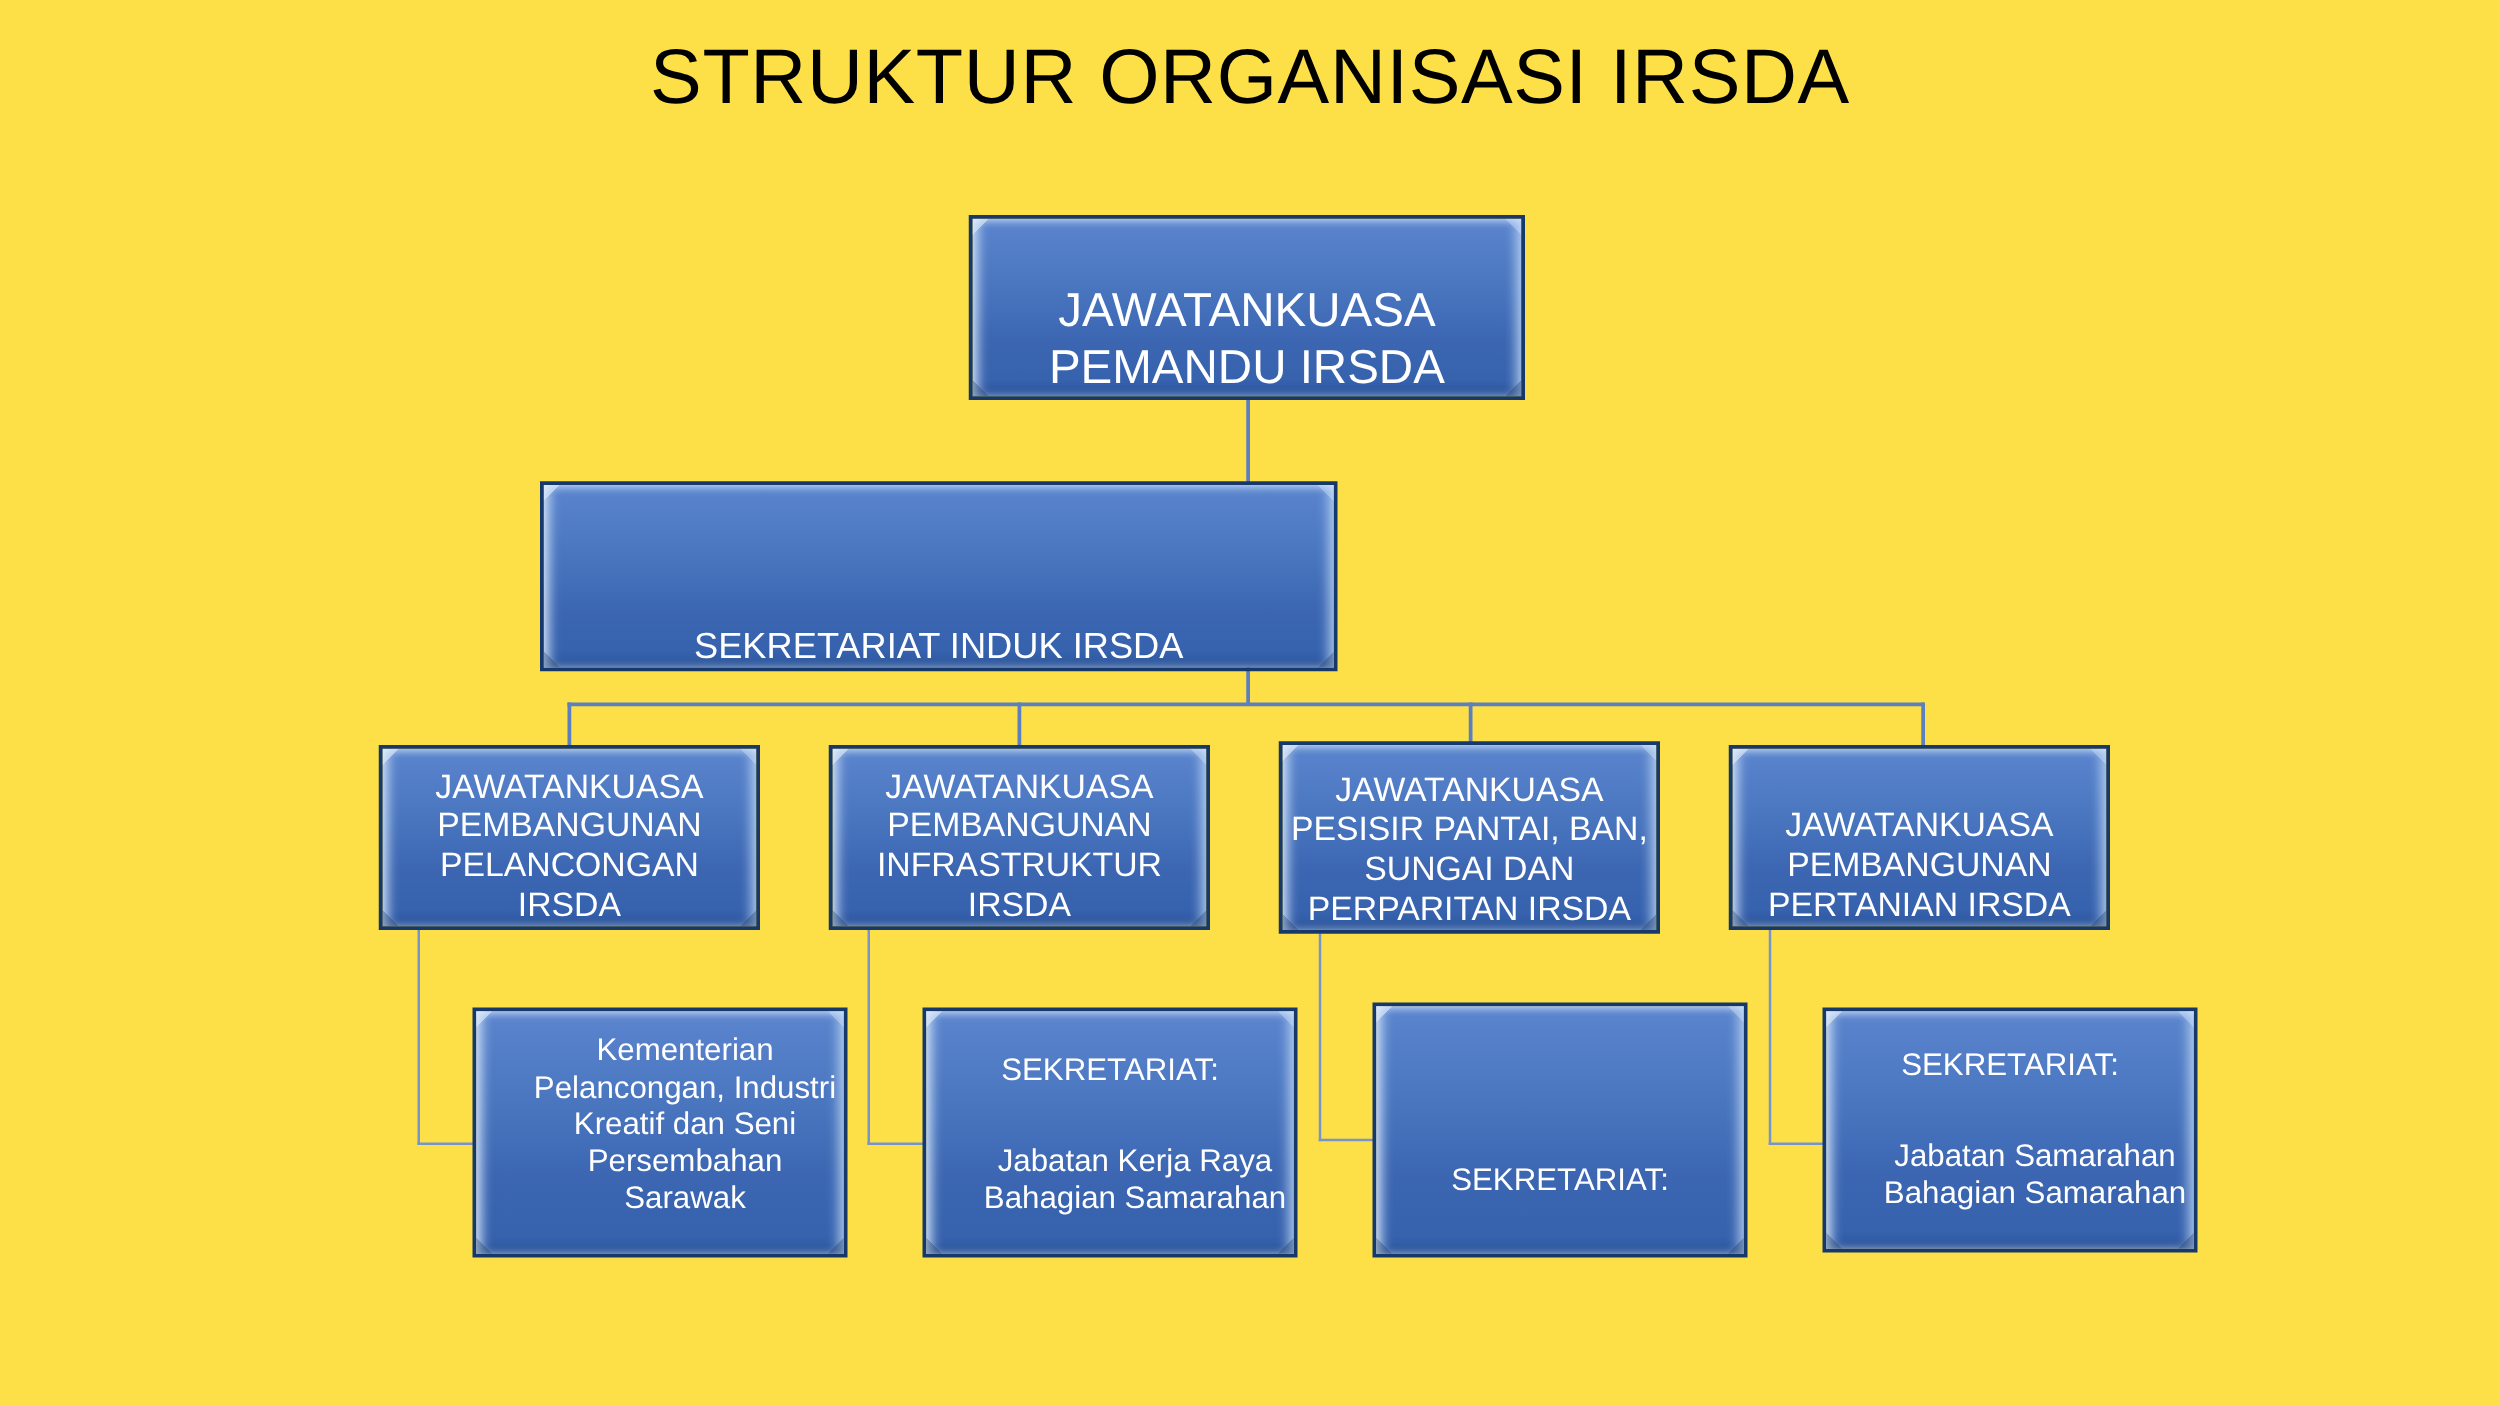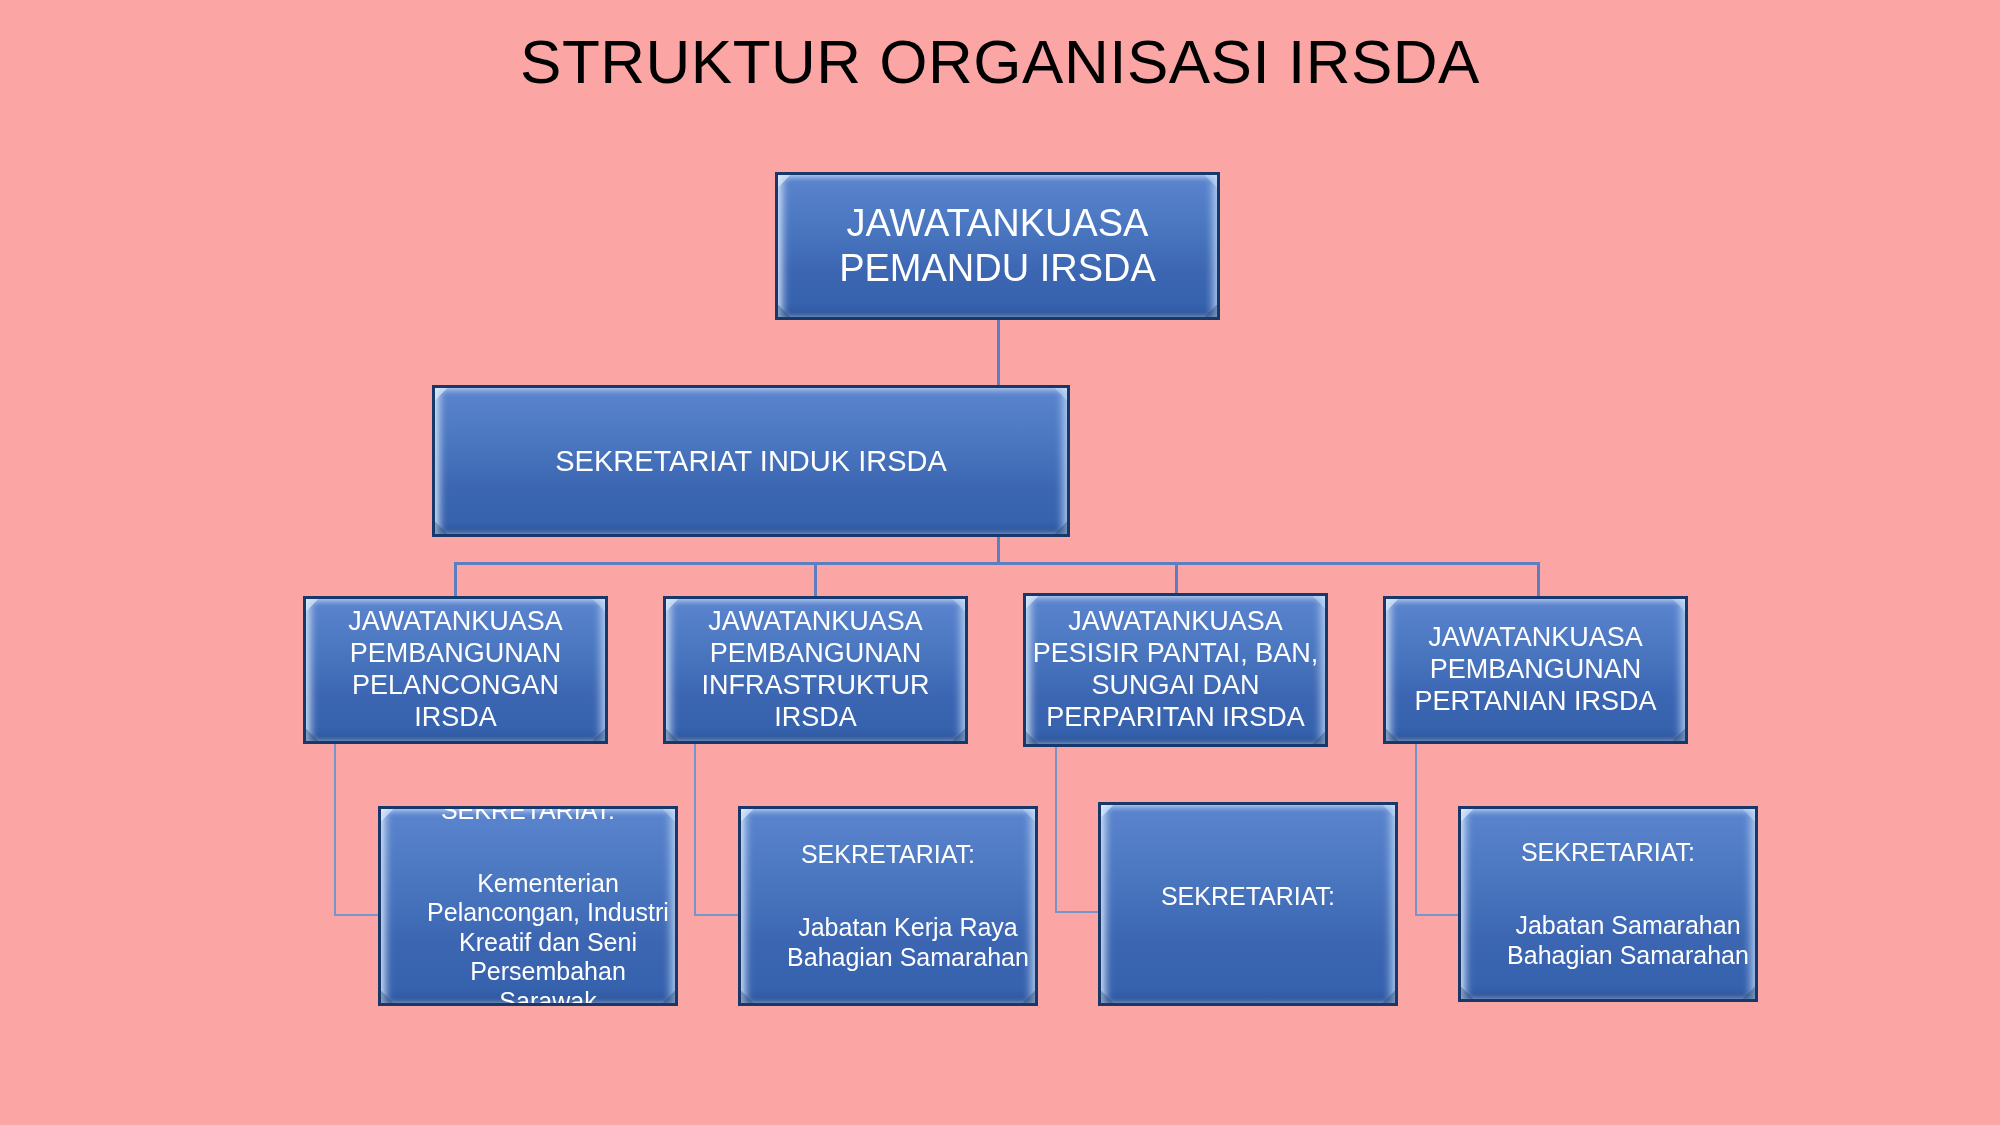--- a/index.html
+++ b/index.html
@@ -10,21 +10,21 @@
   body {
     width: 2000px;
     height: 1125px;
     font-family: "Liberation Sans", sans-serif;
     overflow: hidden;
   }
   #canvas {
     position: relative;
     width: 2000px;
     height: 1125px;
-    background: #fca5a5;
+    background: #fde047;
   }
 
   
   .chart-title {
     position: absolute;
     left: 0;
     top: 28px;
     width: 2000px;
     text-align: center;
     font-size: 62px;
@@ -45,21 +45,21 @@
   .conn.thick-h { height: 3px; background: #5B7FC0; }
 
   
   .node {
     position: absolute;
     box-sizing: border-box;
     border: 3px solid #17386B;
     background:
       linear-gradient(180deg, #5B85CE 0%, #4874BE 42%, #3C66B2 68%, #3460AC 100%);
     display: flex;
-    align-items: center;
+    align-items: flex-end;
     justify-content: center;
     overflow: hidden;
   }
   
   .node::before {
     content: "";
     position: absolute;
     left: 0; top: 0; right: 0; bottom: 0;
     pointer-events: none;
     box-shadow:

